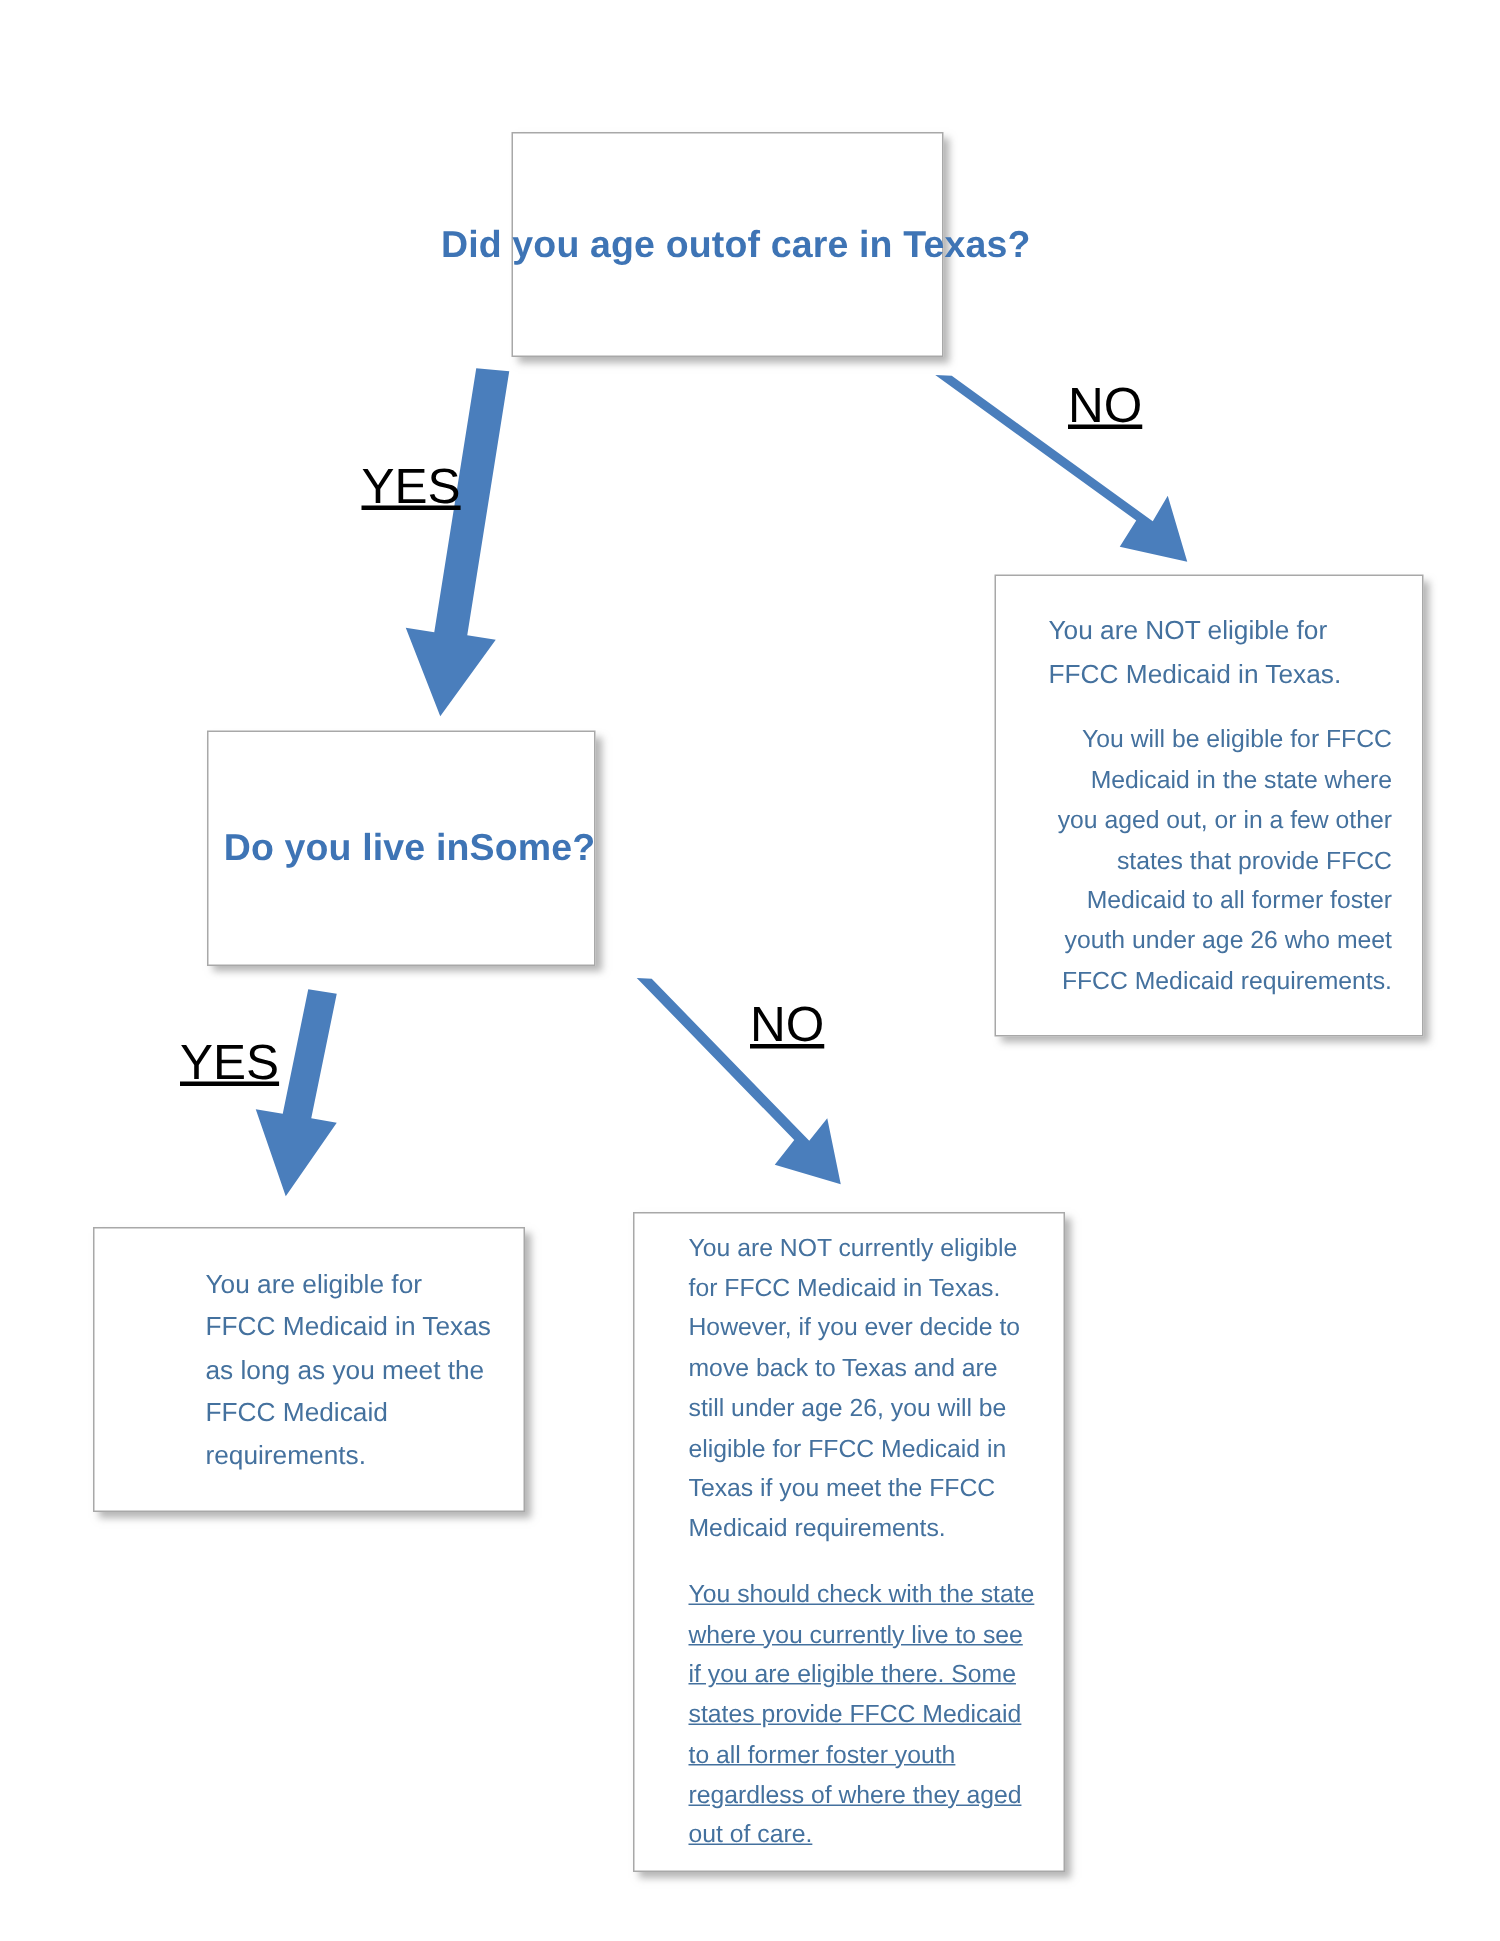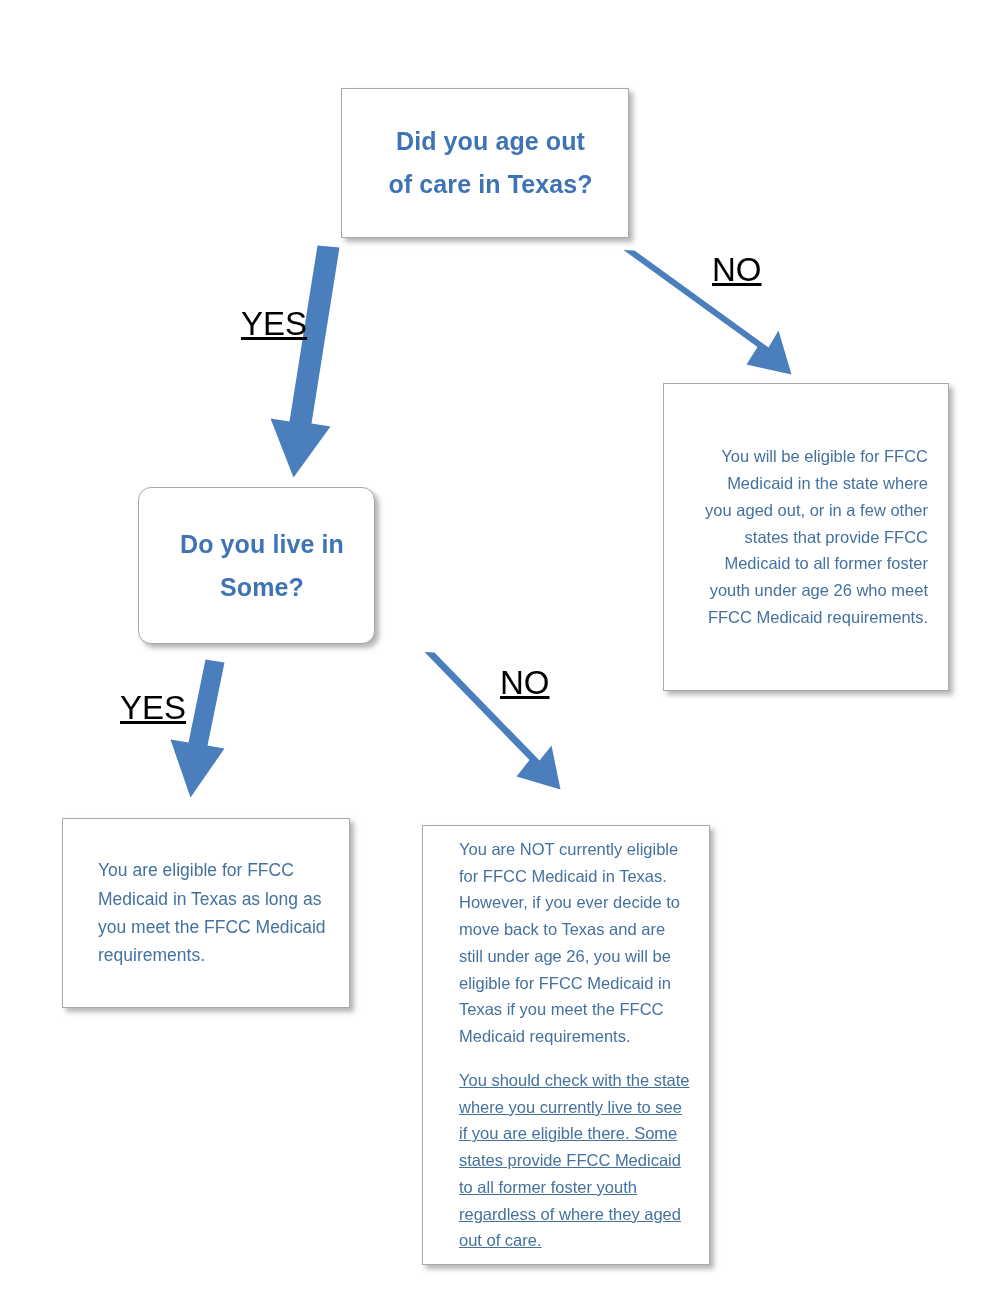--- a/index.html
+++ b/index.html
@@ -24,21 +24,20 @@
     position: absolute;
     box-sizing: border-box;
     background: #ffffff;
     border: 1px solid #a8a8a8;
     box-shadow: 4px 4px 5px rgba(120,120,120,0.55);
   }
 
   
   .decision {
     display: flex;
-    flex-direction: column;
     align-items: center;
     justify-content: center;
     text-align: left;
     padding-left: 11px;
   }
   .decision .qline {
     font-weight: bold;
     font-size: 25px;
     line-height: 1.72;
     color: #3e74b5;
@@ -115,37 +114,38 @@
 
   <div class="edge-label" style="left:120px; top:691px;">YES</div>
 
   <div class="edge-label" style="left:500px; top:666px;">NO</div>
 
   <div class="node decision" style="left:341px; top:88px; width:288px; height:150px;">
     <div class="qline">Did you age out</div>
     <div class="qline">of care in Texas?</div>
   </div>
 
-  <div class="node decision" style="left:138px; top:487px; width:237px; height:157px;border-radius:13px;">
+  <div class="node decision" style="left:138px; top:487px; width:259px; height:157px;">
     <div class="qline">Do you live in</div>
     <div class="qline">Some?</div>
   </div>
 
   <div class="node outcome" style="left:663px; top:383px; width:286px; height:308px;">
     <div class="pad" style="padding:0 20px 0 35px;">
+      <p>You are NOT eligible for FFCC Medicaid in Texas.</p>
       <p style="font-size:16.5px;text-align:right;">You will be eligible for FFCC Medicaid in the state where you aged out, or in a few other states that provide FFCC Medicaid to all former foster youth under age 26 who meet FFCC Medicaid requirements.</p>
     </div>
   </div>
 
-  <div class="node outcome" style="left:62px; top:818px; width:288px; height:190px;">
+  <div class="node outcome" style="left:62px; top:818px; width:288px; height:190px;padding-left:39px;">
     <div class="pad" style="padding:0 20px 0 35px;">
       <p>You are eligible for FFCC Medicaid in Texas as long as you meet the FFCC Medicaid requirements.</p>
     </div>
   </div>
 
-  <div class="node outcome" style="left:422px; top:808px; width:288px; height:440px;margin-top:17px;">
+  <div class="node outcome" style="left:422px; top:808px; width:288px; height:440px;">
     <div class="pad" style="padding:0 18px 0 36px;">
       <p style="font-size:16.5px;">You are NOT currently eligible for FFCC Medicaid in Texas.  However, if you ever decide to move back to Texas and are still under age 26, you will be eligible for FFCC Medicaid in Texas if you meet the FFCC Medicaid requirements.</p>
       <p style="font-size:16.5px;text-decoration:underline;">You should check with the state where you currently live to see if you are eligible there.  Some states provide FFCC Medicaid to all former foster youth regardless of where they aged out of care.</p>
     </div>
   </div>
 
 </div>
 
 </body></html>

